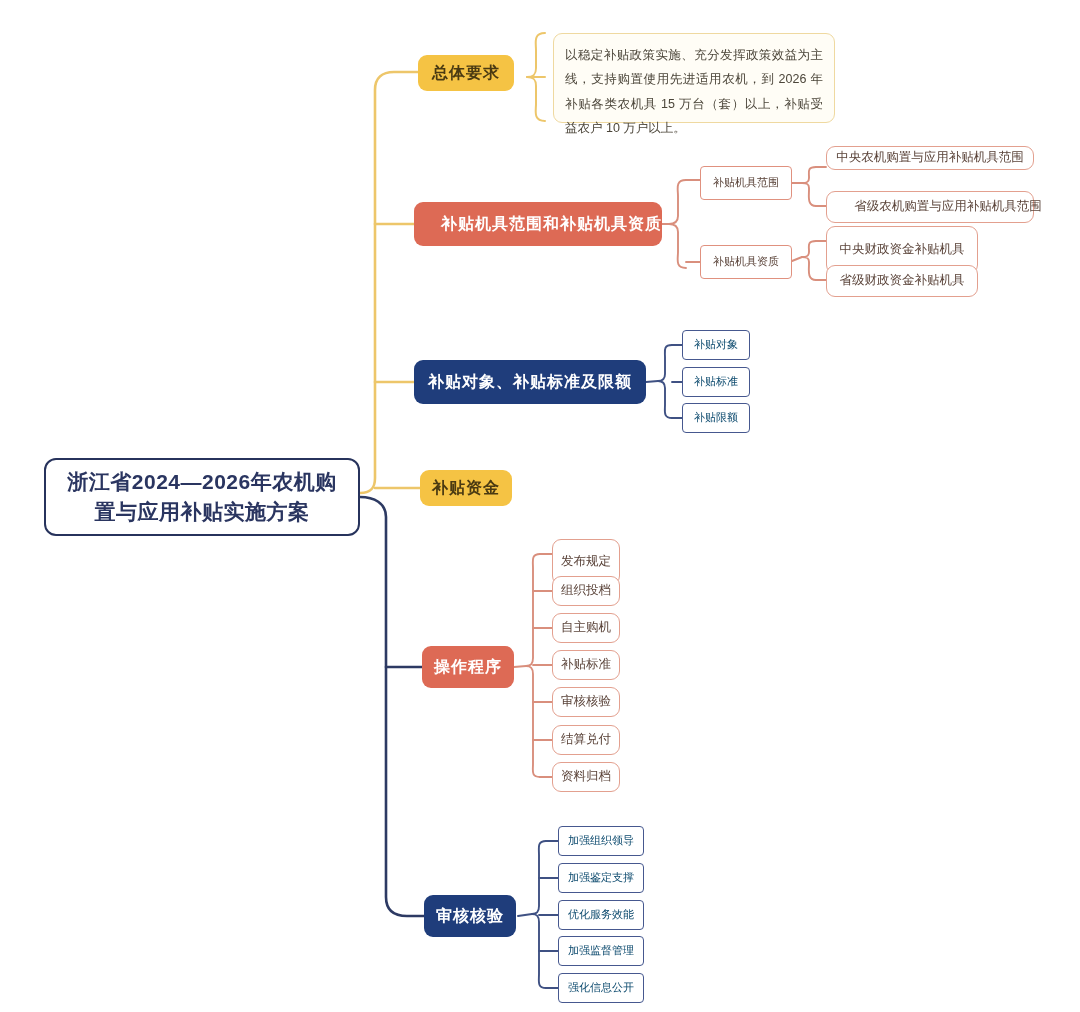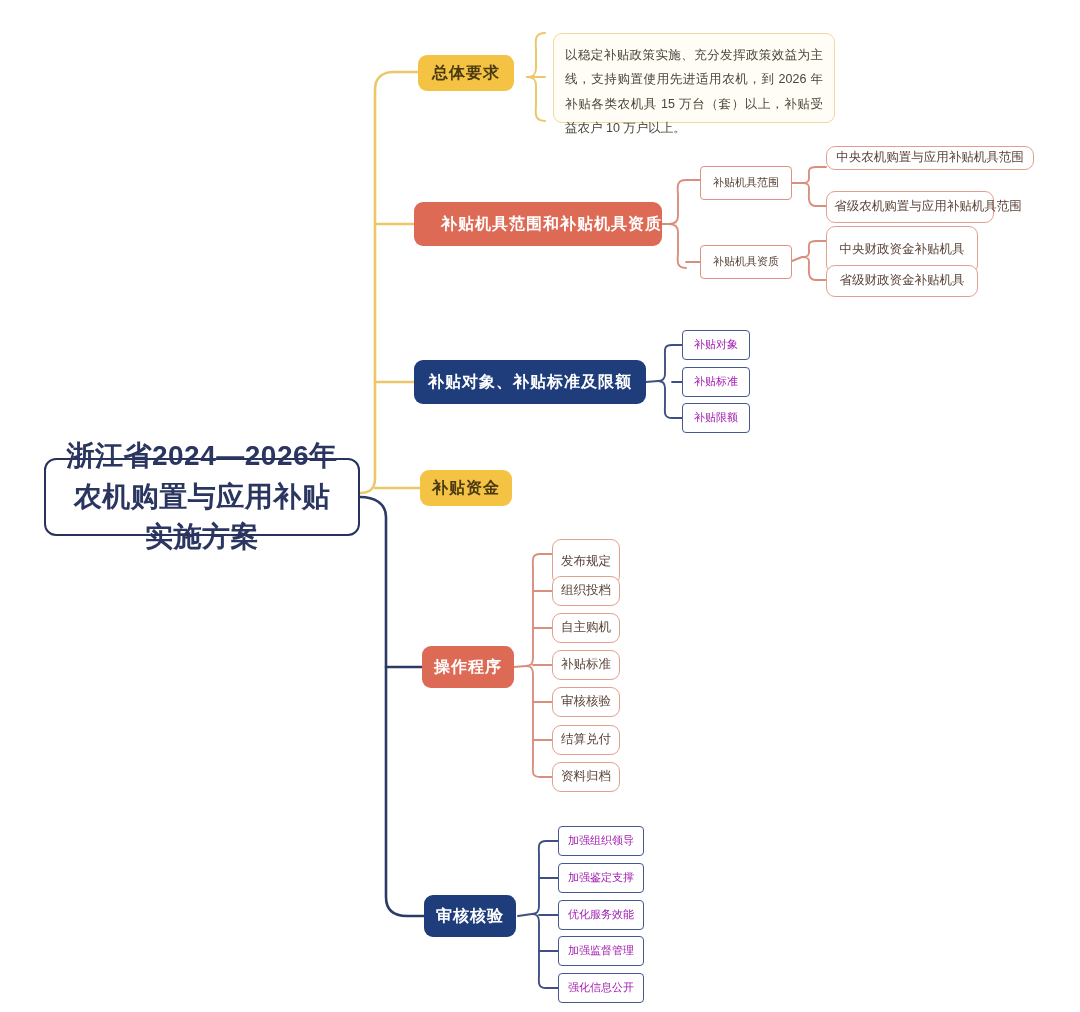--- a/index.html
+++ b/index.html
@@ -10,35 +10,35 @@
   }
   #canvas{position:absolute;left:0;top:0;width:1080px;height:1012px;}
   svg.links{position:absolute;left:0;top:0;width:1080px;height:1012px;overflow:visible;pointer-events:none;}
 
   .node{position:absolute;box-sizing:border-box;display:flex;align-items:center;justify-content:center;
         text-align:center;white-space:nowrap;line-height:1.25;}
 
   
   .root{
     border:2px solid #27335c;border-radius:12px;background:#ffffff;color:#2a3560;
-    font-size:28px;font-weight:700;letter-spacing:.5px;
+    font-size:21px;font-weight:700;letter-spacing:.5px;
     white-space:normal;padding:8px 14px;line-height:1.45;
   }
 
   
   .l1{border-radius:9px;color:#ffffff;font-size:16px;font-weight:700;letter-spacing:1px;}
   .l1.yellow{background:#f4c githubS;}
   .l1.yellow{background:#f5c344;color:#4a3a12;}
   .l1.red{background:#dd6a55;}
   .l1.blue{background:#1f3d7b;}
 
   
   .l2{border-radius:4px;background:#ffffff;font-size:11px;font-weight:500;}
   .l2.red{border:1.4px solid #e0917f;color:#5a4339;}
-  .l2.blue{border:1.4px solid #46588f;color:#a21caf;}
+  .l2.blue{border:1.4px solid #46588f;color:#0c4a6e;}
 
   
   .l3{border-radius:9px;background:#ffffff;font-size:12.5px;font-weight:500;}
   .l3.red{border:1.4px solid #e3a08f;color:#5a4339;}
 
   
   .note{
     position:absolute;box-sizing:border-box;border:1.3px solid #efd9a0;border-radius:9px;
     background:#fffdf6;color:#4c463a;font-size:12.5px;line-height:1.95;
     padding:9px 11px 8px 11px;text-align:justify;white-space:normal;
@@ -173,21 +173,21 @@
   <div class="node l2 red" style="left:700px;top:166px;width:92px;height:34px;">
     <span>补贴机具范围</span>
   </div>
   <div class="node l2 red" style="left:700px;top:245px;width:92px;height:34px;">
     <span>补贴机具资质</span>
   </div>
 
   <div class="node l3 red" style="left:826px;top:146px;width:208px;height:24px;">
     <span>中央农机购置与应用补贴机具范围</span>
   </div>
-  <div class="node l3 red" style="left:826px;top:191px;width:168px;height:32px;padding-left:36px;">
+  <div class="node l3 red" style="left:826px;top:191px;width:208px;height:32px;padding-left:36px;">
     <span>省级农机购置与应用补贴机具范围</span>
   </div>
   <div class="node l3 red" style="left:826px;top:226px;width:152px;height:48px;">
     <span>中央财政资金补贴机具</span>
   </div>
   <div class="node l3 red" style="left:826px;top:265px;width:152px;height:32px;">
     <span>省级财政资金补贴机具</span>
   </div>
 
   <div class="node l1 blue" style="left:414px;top:360px;width:232px;height:44px;">

